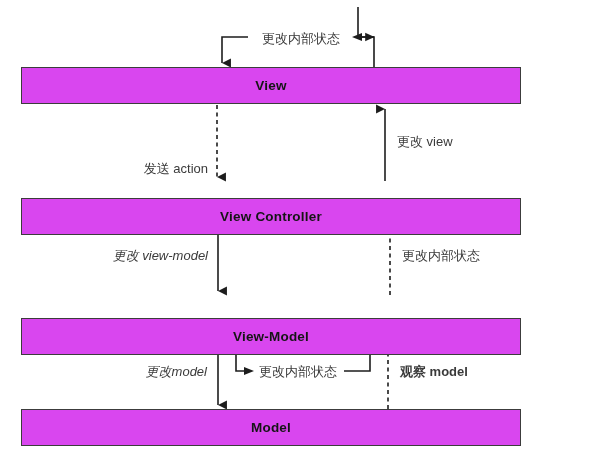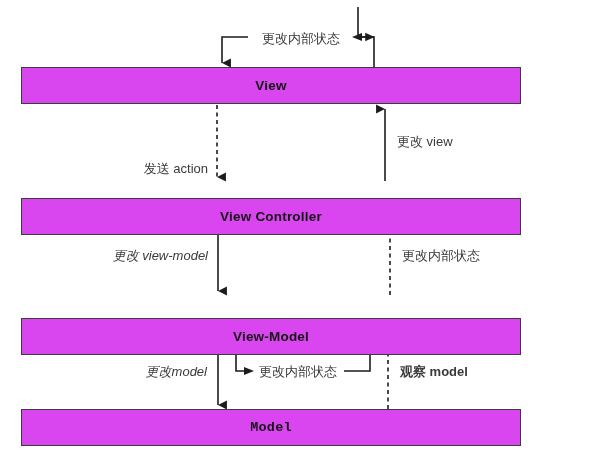--- a/index.html
+++ b/index.html
@@ -32,21 +32,21 @@
   .layer-box .layer-label {
     font-size: 13.5px;
     font-weight: bold;
     color: #151515;
     letter-spacing: 0.2px;
     line-height: 1;
   }
   #box-view        { top: 67px; }
   #box-viewcontroller { top: 198px; align-items: center; }
   #box-viewmodel   { top: 295px; margin-top: 23px; }
-  #box-model       { top: 409px; font-family: Liberation Mono, monospace; }
+  #box-model       { top: 409px; }
 
   .edge-svg {
     position: absolute;
     left: 0;
     top: 0;
     width: 600px;
     height: 463px;
     pointer-events: none;
   }
 

